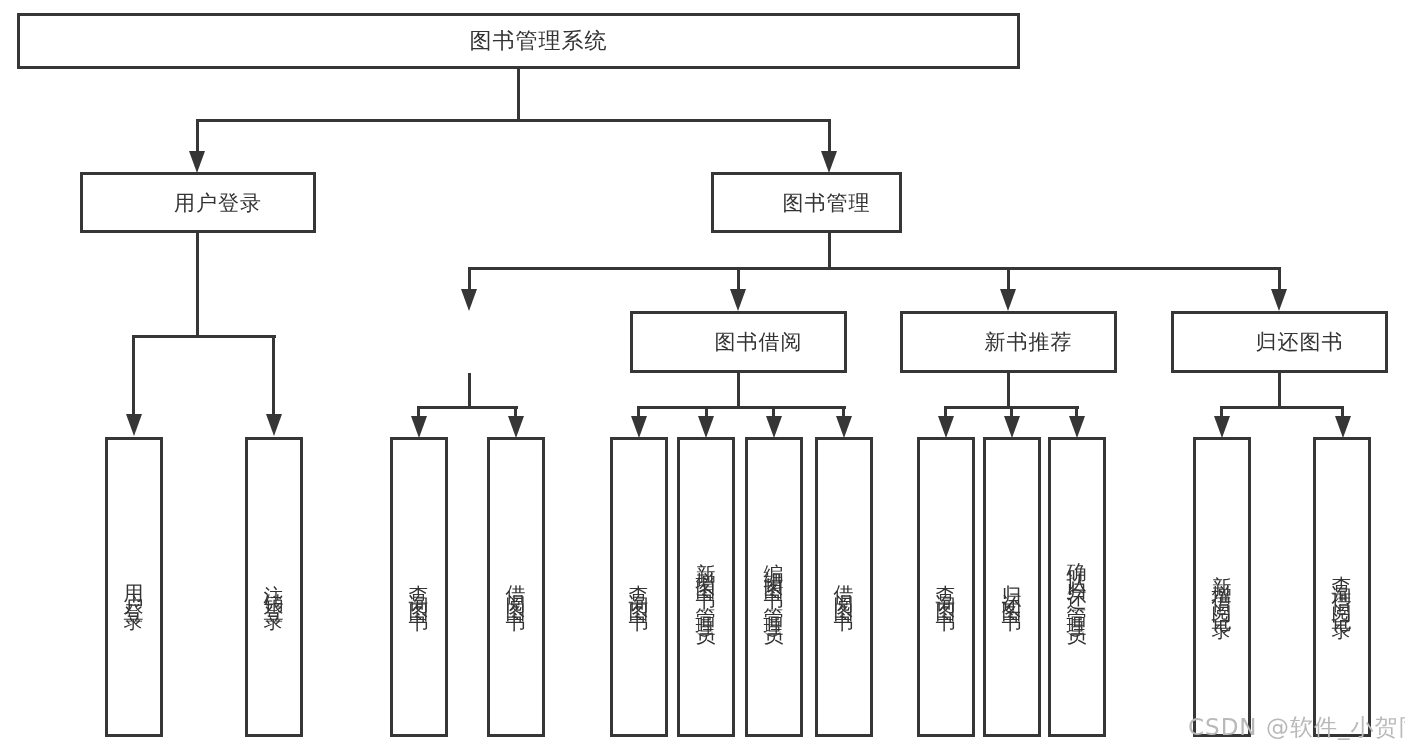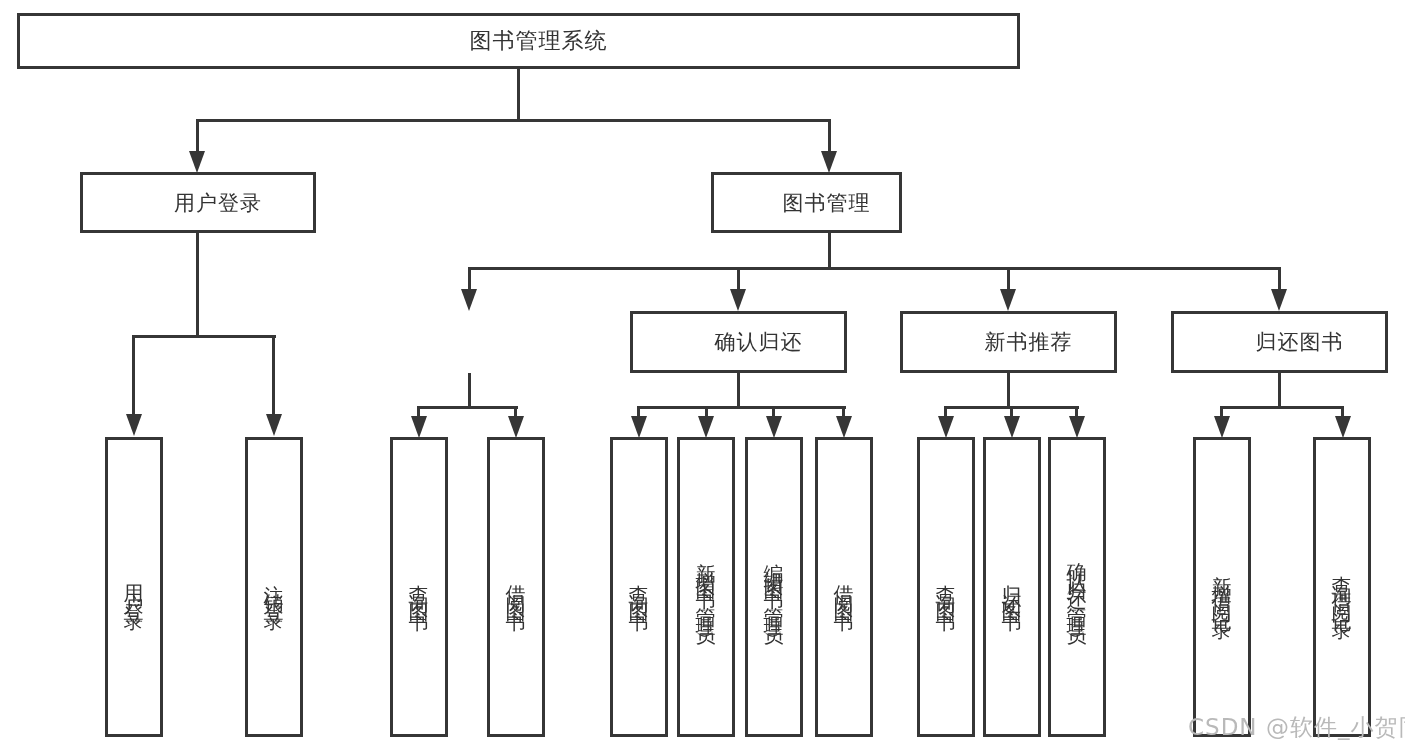--- a/index.html
+++ b/index.html
@@ -91,21 +91,21 @@
   <div class="hl" style="left:468px; top:267px; width:813px;"></div>
   <div class="vl" style="left:468px; top:267px; height:24px;"></div>
   <div class="vl" style="left:737px; top:267px; height:24px;"></div>
   <div class="vl" style="left:1007px; top:267px; height:24px;"></div>
   <div class="vl" style="left:1278px; top:267px; height:24px;"></div>
   <div class="ah" style="left:461px; top:289px;"></div>
   <div class="ah" style="left:730px; top:289px;"></div>
   <div class="ah" style="left:1000px; top:289px;"></div>
   <div class="ah" style="left:1271px; top:289px;"></div>
 
-  <div class="node" style="left:630px; top:311px; width:217px; height:62px;">确认归还</div>
+  <div class="node" style="left:630px; top:311px; width:217px; height:62px;">图书借阅</div>
   <div class="node" style="left:900px; top:311px; width:217px; height:62px;">新书推荐</div>
   <div class="node" style="left:1171px; top:311px; width:217px; height:62px;">归还图书</div>
 
   <div class="vl" style="left:468px; top:373px; height:36px;"></div>
   <div class="hl" style="left:418px; top:406px; width:100px;"></div>
   <div class="vl" style="left:417px; top:406px; height:12px;"></div>
   <div class="vl" style="left:514px; top:406px; height:12px;"></div>
   <div class="ah" style="left:411px; top:416px;"></div>
   <div class="ah" style="left:508px; top:416px;"></div>
 

